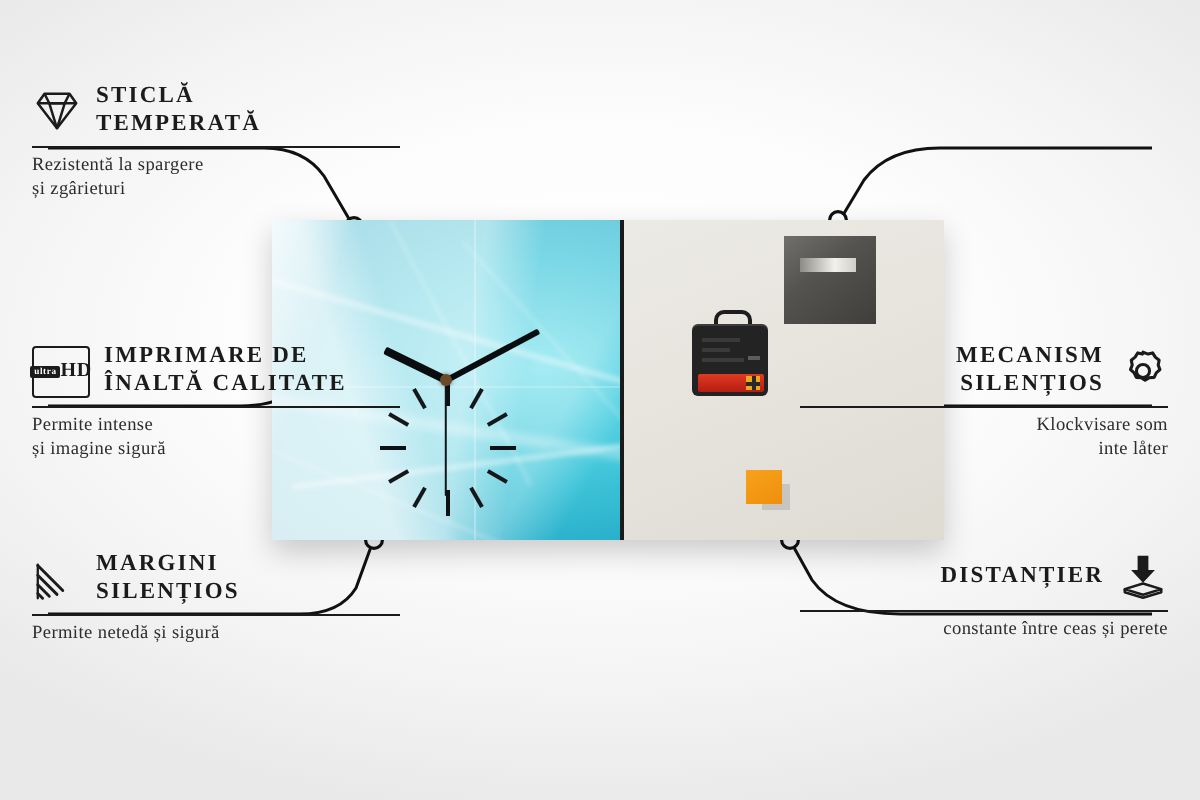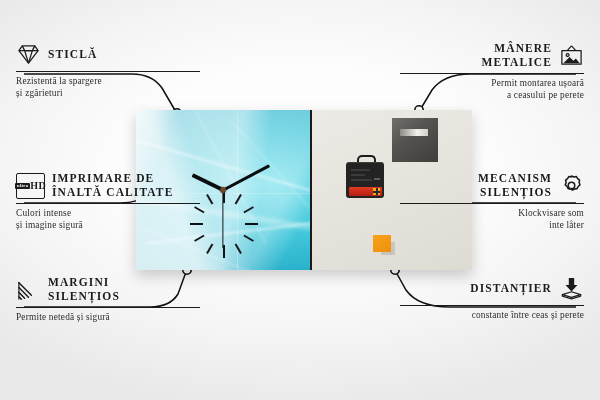--- a/index.html
+++ b/index.html
@@ -211,40 +211,41 @@
         <g fill="none" stroke="#1b1b1b" stroke-width="1.3" stroke-linejoin="round">
           <path d="M3 9 L13 22 L23 9 L19.5 4 H6.5 Z"></path>
           <path d="M3 9 H23"></path>
             <path d="M6.5 4 L9 9 L13 22"></path>
             <path d="M19.5 4 L17 9 L13 22"></path>
           <path d="M9 9 H17"></path>
         </g>
       </svg>
       <div>
         <div class="co-title">STICLĂ</div>
+        <div class="co-title">TEMPERATĂ</div>
       </div>
     </div>
     <div class="co-rule"></div>
     <div class="co-sub">Rezistentă la spargere</div>
     <div class="co-sub">și zgârieturi</div>
   </div>
 
   <div class="callout co-left" id="c-hd">
     <div class="co-head">
       <div id="hd-box">
         <span id="hd-ultra">ultra</span>
         <span id="hd-text">HD</span>
       </div>
       <div>
         <div class="co-title">IMPRIMARE DE</div>
         <div class="co-title">ÎNALTĂ CALITATE</div>
       </div>
     </div>
     <div class="co-rule"></div>
-    <div class="co-sub">Culori intense</div>
+    <div class="co-sub">Permite intense</div>
     <div class="co-sub">și imagine sigură</div>
   </div>
 
   <div class="callout co-left" id="c-margini">
     <div class="co-head">
       <svg class="ico" viewBox="0 0 26 26">
         <g stroke="#1b1b1b" stroke-width="1.5" stroke-linecap="round">
           <path d="M3 6 L16 19"></path>
             <path d="M3 11 L13 21"></path>
             <path d="M3 16 L9 22"></path>
@@ -254,40 +255,20 @@
       </svg>
       <div>
         <div class="co-title">MARGINI</div>
         <div class="co-title">SILENȚIOS</div>
       </div>
     </div>
     <div class="co-rule"></div>
     <div class="co-sub">Permite netedă și sigură</div>
   </div>
 
-  <div class="callout co-right" id="c-manere">
-    <div class="co-head">
-      <div style="flex:1;">
-        <div class="co-title">MÂNERE</div>
-        <div class="co-title">METALICE</div>
-      </div>
-      <svg class="ico" viewBox="0 0 26 26">
-        <g fill="none" stroke="#1b1b1b" stroke-width="1.3" stroke-linejoin="round">
-          <rect x="3" y="8" width="20" height="14"></rect>
-          <path d="M13 3 L8.5 8"></path>
-            <path d="M13 3 L17.5 8"></path>
-          <circle cx="9" cy="12.5" r="1.5"></circle>
-          <path d="M4.5 21 L11 14.5 L15 18.5 L17.5 16 L21.5 21 Z" fill="#1b1b1b" stroke="none"></path>
-        </g>
-      </svg>
-    </div>
-    <div class="co-rule"></div>
-    <div class="co-sub">Permit montarea ușoară</div>
-    <div class="co-sub">a ceasului pe perete</div>
-  </div>
 
   <div class="callout co-right" id="c-mecanism">
     <div class="co-head">
       <div style="flex:1;">
         <div class="co-title">MECANISM</div>
         <div class="co-title">SILENȚIOS</div>
       </div>
       <svg class="ico" viewBox="0 0 26 26">
         <g fill="none" stroke="#1b1b1b" stroke-width="1.6" stroke-linejoin="round">
           <path d="M13 3.2 l2.6 1.0 2.4 -0.6 1.4 2.2 2.0 1.6 -0.5 2.5 0.9 2.4 -1.9 1.7 -1.1 2.3 -2.5 0.2 -2.2 1.3 -2.1 -1.3 -2.5 -0.2 -1.1 -2.3 -1.9 -1.7 0.9 -2.4 -0.5 -2.5 2.0 -1.6 1.4 -2.2 2.4 0.6 Z"></path>

